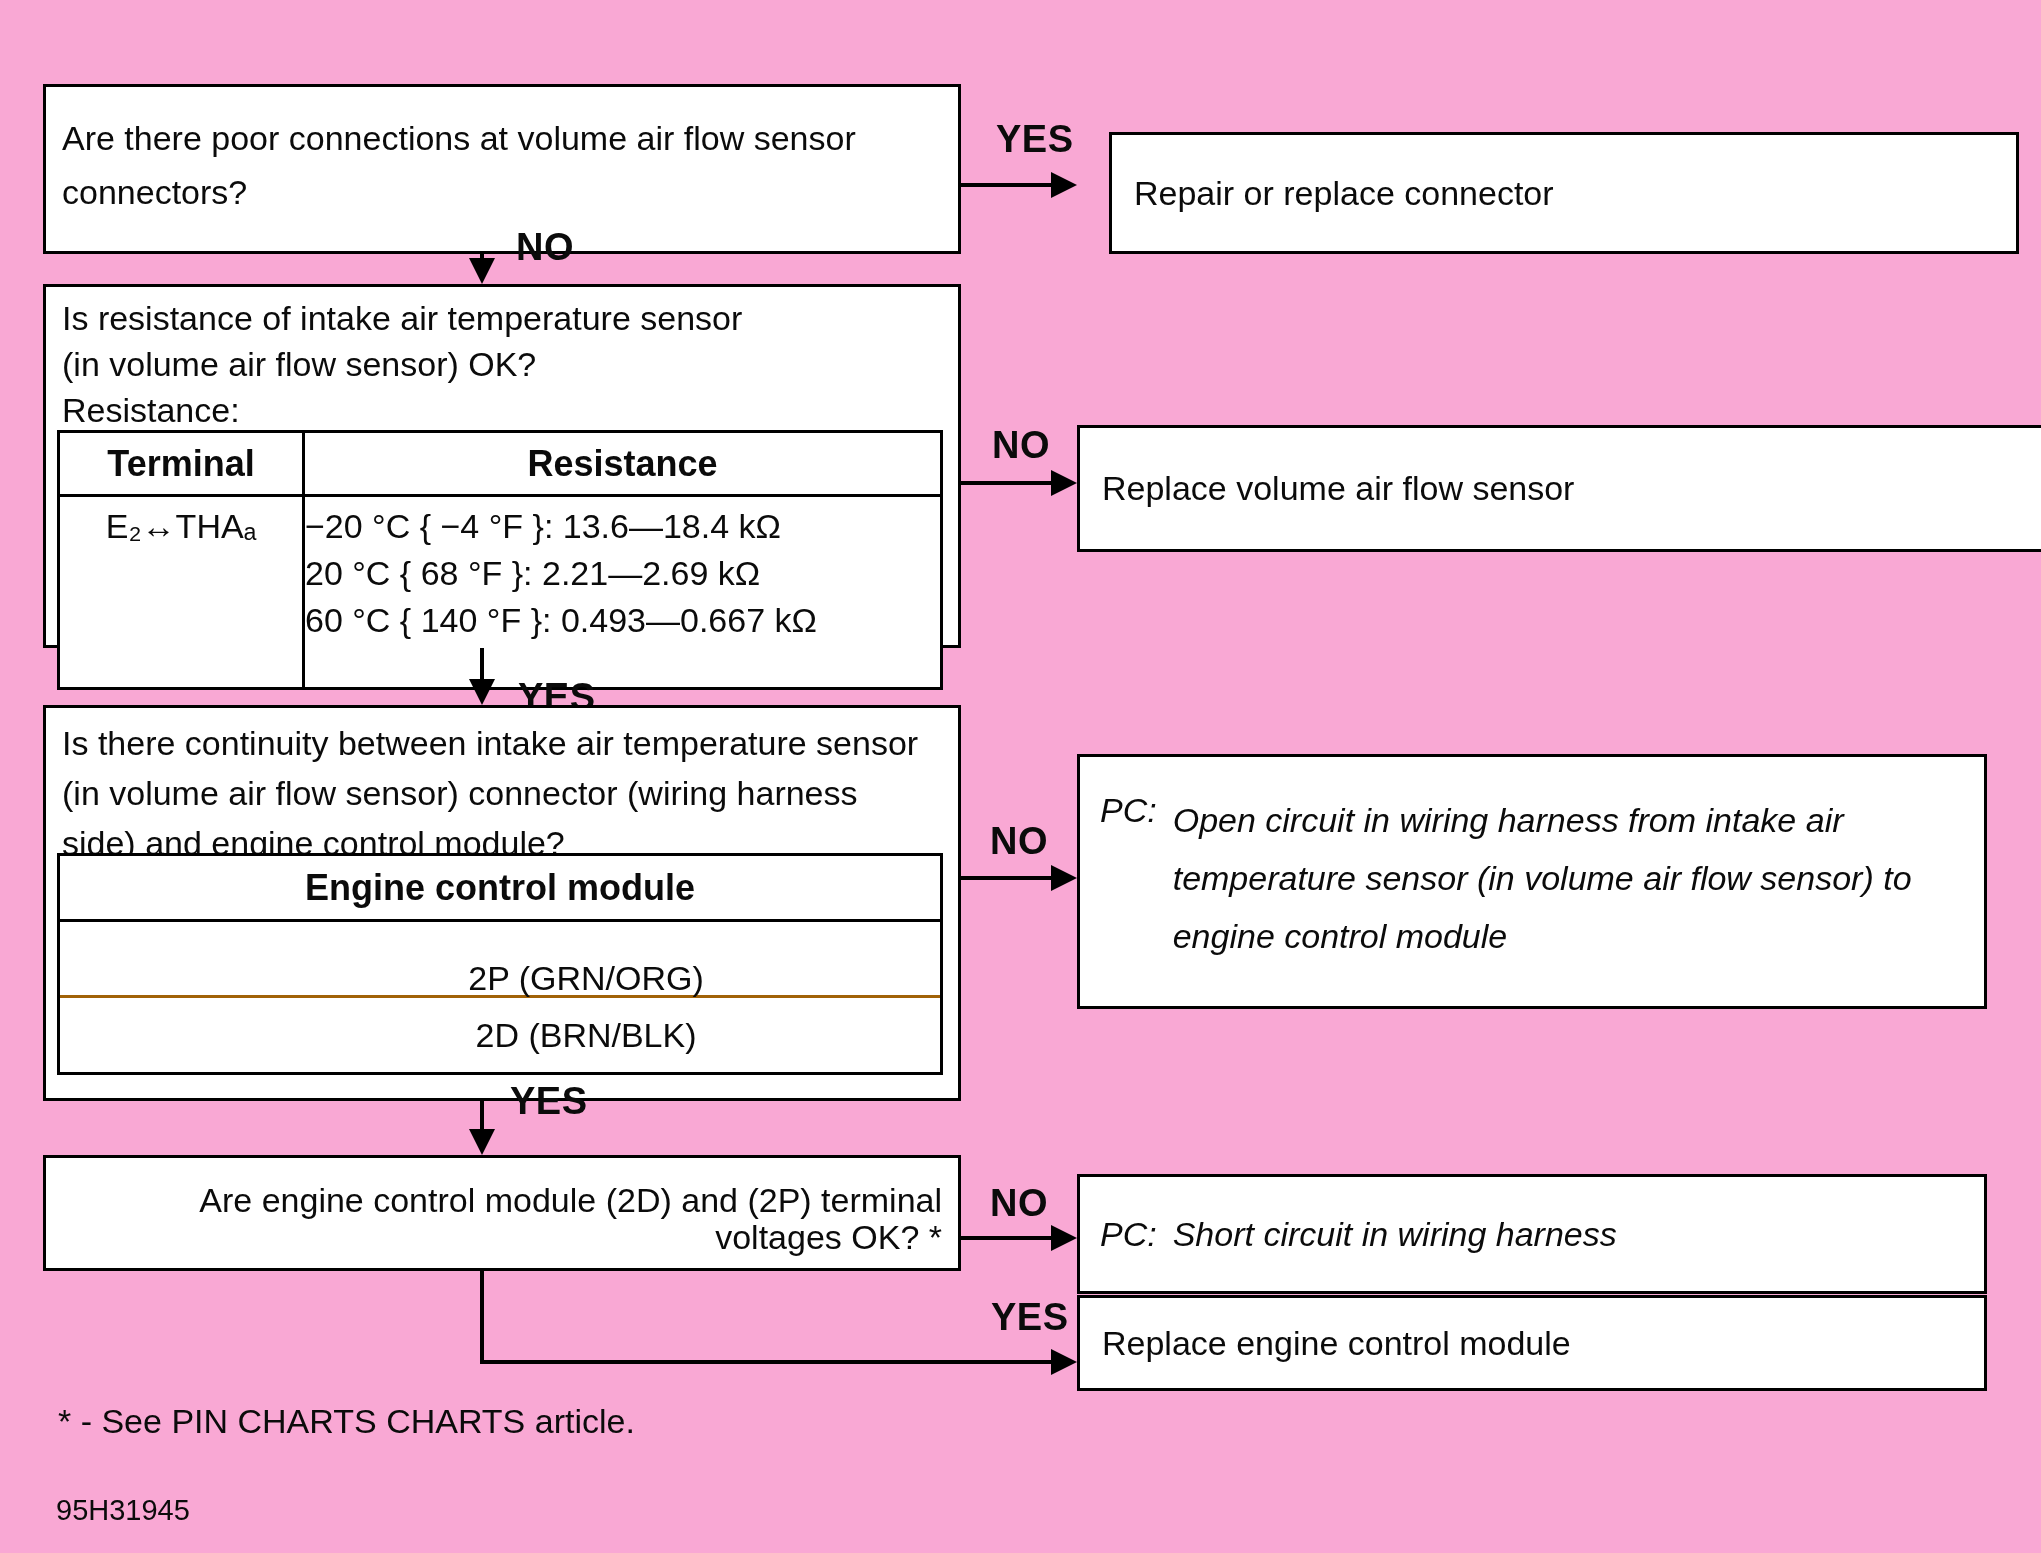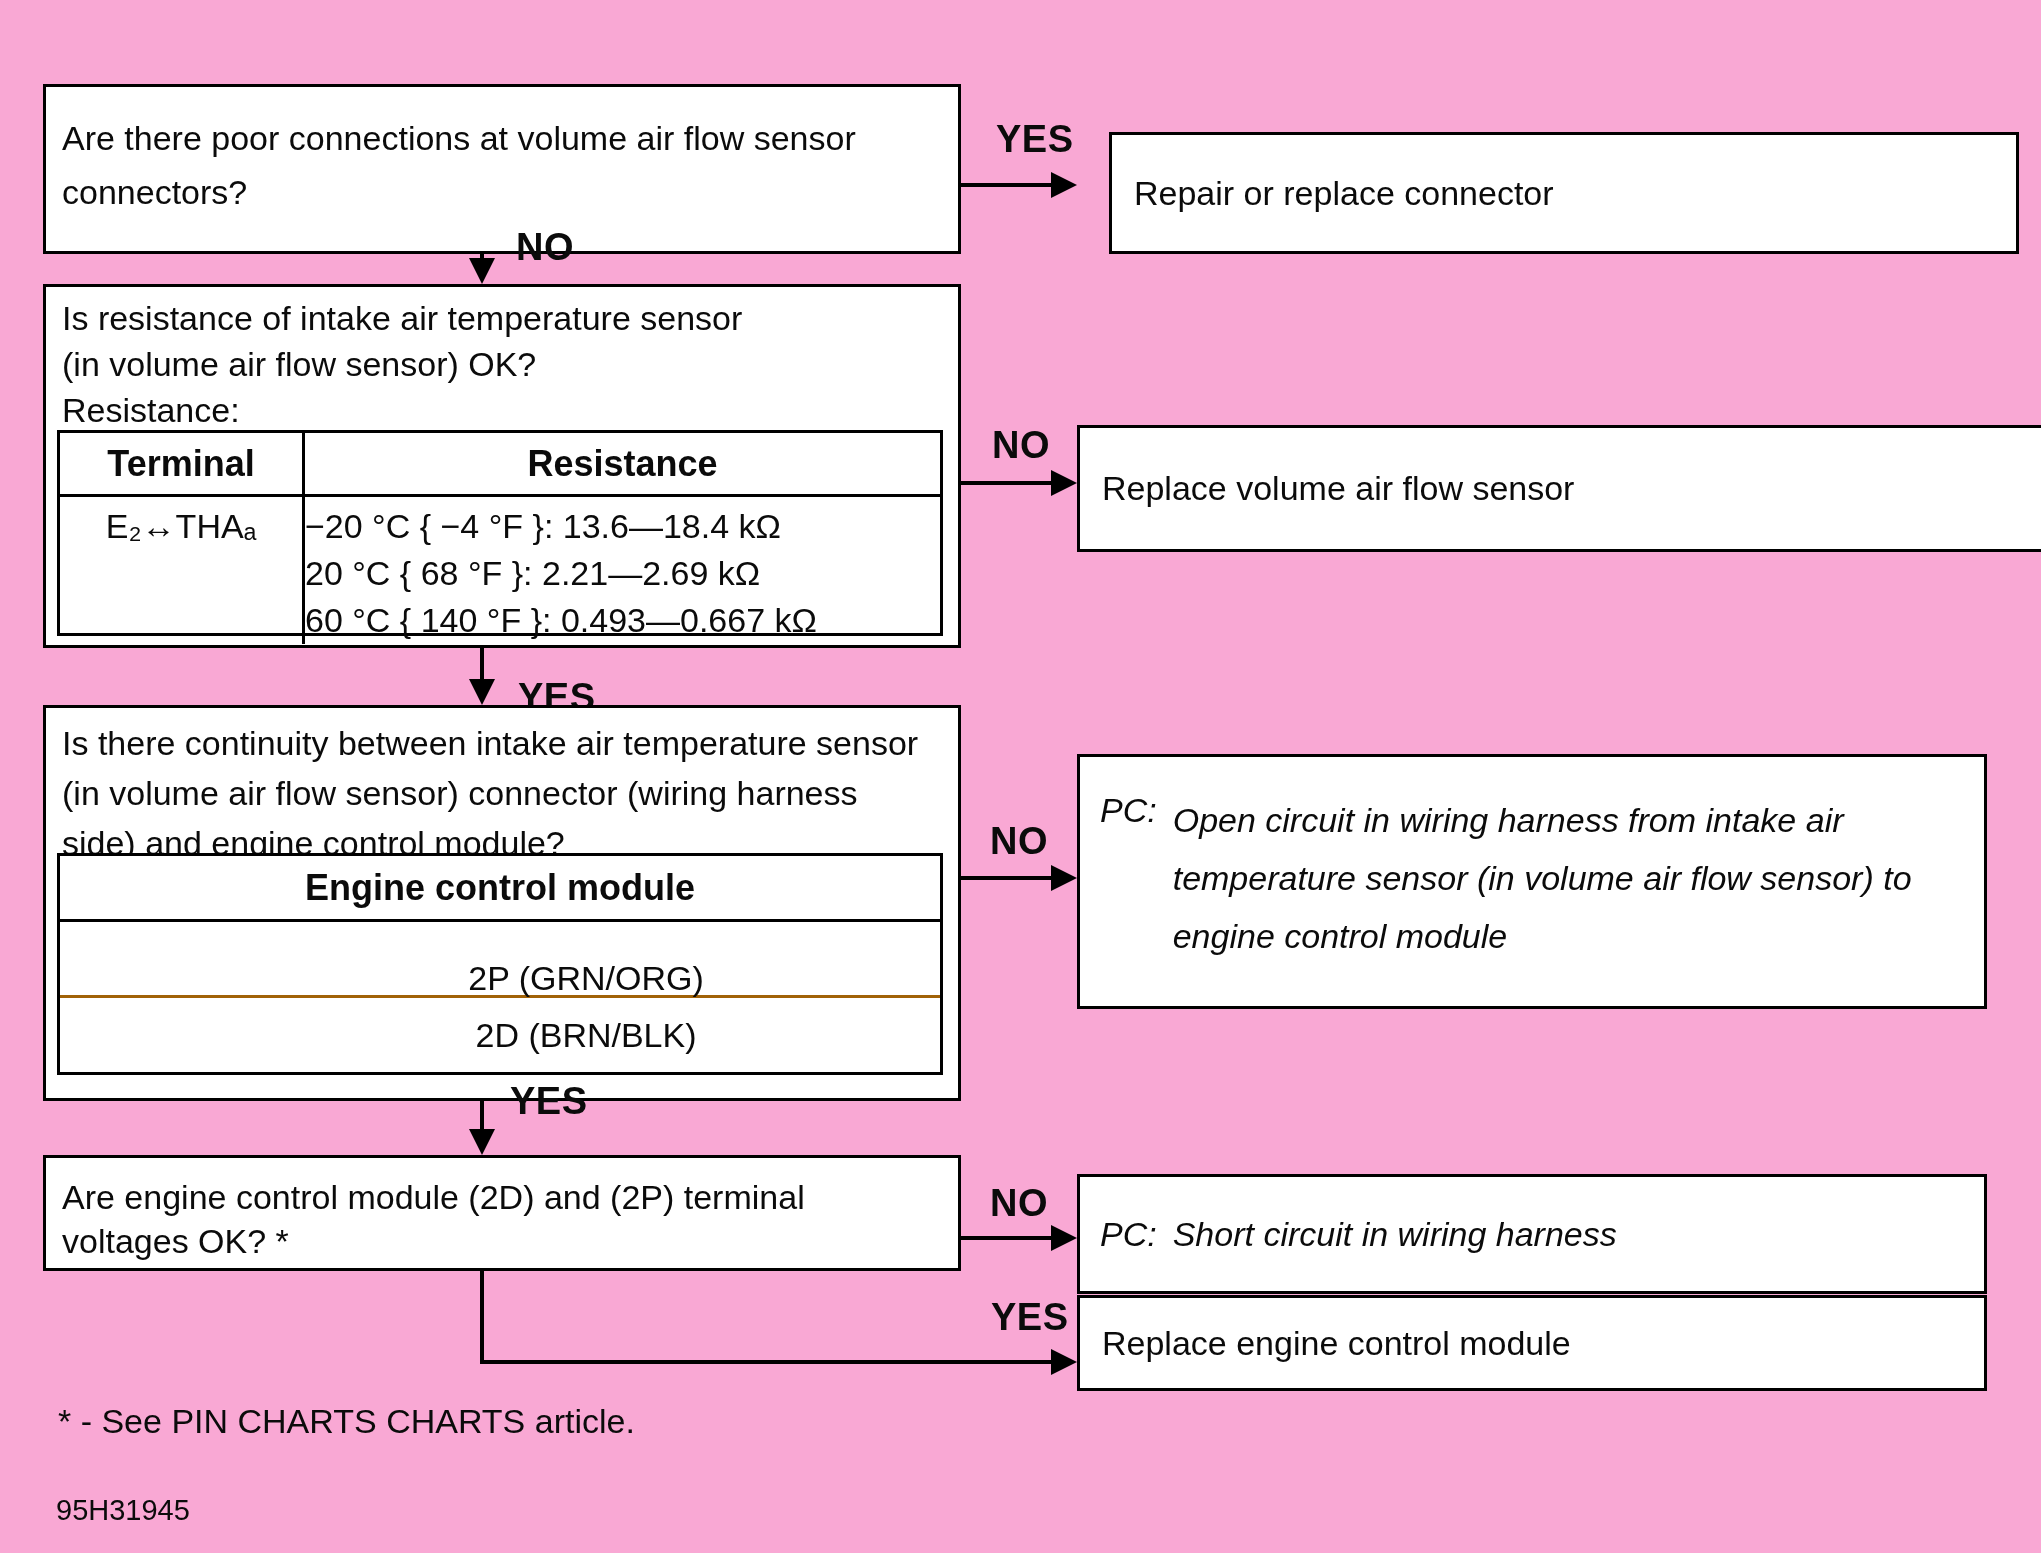--- a/index.html
+++ b/index.html
@@ -6,21 +6,21 @@
   .page {
     position:relative; width:2041px; height:1553px; background:#f9a8d4;
     font-family:"Liberation Sans","DejaVu Sans",sans-serif; color:#0b0b0b;
     overflow:hidden;
   }
   .box { position:absolute; border:3px solid #000; box-sizing:border-box; background:#fff; }
   .qt  { font-size:34px; white-space:pre-line; padding:10px 16px; }
   .box1 .qt { padding:24px 16px; line-height:54px; }
   .box2 .qt { padding:8px 16px;  line-height:46px; }
   .box3 .qt { padding:10px 16px; line-height:50px; }
-  .box4 .qt { padding:17px 16px; line-height:44px; }
+  .box4 .qt { padding:24px 16px; line-height:37px;text-align:right; }
   .ans { display:flex; align-items:center; padding:0 22px; font-size:34px; }
   .ans-pc { display:flex; align-items:flex-start; padding:0 20px; font-size:34px;font-style:italic; }
   .pc-prefix { flex:0 0 auto; margin-right:16px; white-space:nowrap; }
   .pc-body { white-space:pre-line; line-height:58px; }
   .ans-pc.one { align-items:center; }
   .ans-pc.one .pc-body { line-height:normal; }
   .tbl { position:absolute; border:3px solid #000; box-sizing:border-box; background:#fff; }
   .res-tbl { display:grid; grid-template-columns:245px 1fr; grid-template-rows:64px 1fr; }
   .th { font-weight:bold; font-size:36px; display:flex; align-items:center; justify-content:center;
         border-bottom:3px solid #000; box-sizing:border-box; }
@@ -66,21 +66,21 @@
   <div class="lbl" style="left:516px; top:226px;">NO</div>
   <div class="vline" style="left:480px; top:254px; width:4px; height:12px;"></div>
   <div class="ah-d" style="left:469px; top:258px;"></div>
 
   <div class="box box2" style="left:43px; top:284px; width:918px; height:364px;">
     <div class="qt">Is resistance of intake air temperature sensor
 (in volume air flow sensor) OK?
 Resistance:</div>
   </div>
 
-  <div class="tbl res-tbl" style="left:57px; top:430px; width:886px; height:206px;">
+  <div class="tbl res-tbl" style="left:57px; top:430px; width:886px; height:260px;">
     <div class="th c1">Terminal</div>
     <div class="th">Resistance</div>
     <div class="term">E₂↔THAₐ</div>
     <div class="vals">
       <div>−20 °C { −4 °F }: 13.6—18.4 kΩ</div>
       <div>20 °C { 68 °F }: 2.21—2.69 kΩ</div>
       <div>60 °C { 140 °F }: 0.493—0.667 kΩ</div>
     </div>
   </div>
 

